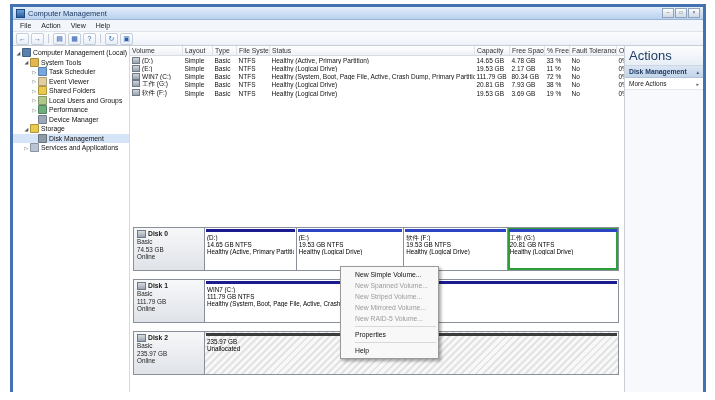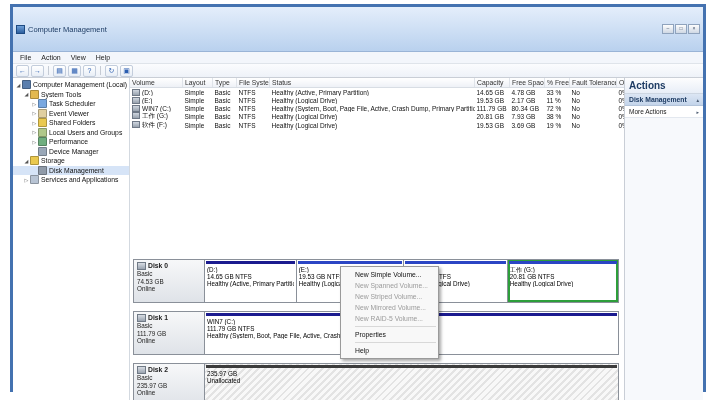--- a/index.html
+++ b/index.html
@@ -1,18 +1,18 @@
 <!DOCTYPE html>
 <html><head>
 <meta charset="utf-8">
 <style>
   html,body{margin:0;padding:0;}
   body{width:715px;height:400px;background:#ffffff;font-family:"Liberation Sans",sans-serif;position:relative;overflow:hidden;}
   .window{position:absolute;left:10px;top:4px;width:690px;height:382px;border:3px solid #4472b0;background:#eaf2fb;}
-  .titlebar{height:12px;background:linear-gradient(#e4eefb,#b9d1ee);display:flex;align-items:center;padding:16px 3px;border-bottom:1px solid #9ab4d6;}
+  .titlebar{height:12px;background:linear-gradient(#e4eefb,#b9d1ee);display:flex;align-items:center;padding:0 3px;border-bottom:1px solid #9ab4d6;}
   .title-icon{width:7px;height:7px;background:linear-gradient(#6fa0d8,#2d5f9e);border:1px solid #1d4a82;margin-right:3px;flex:none;}
   .title-text{font-size:7.5px;color:#1e3c64;white-space:nowrap;}
   .win-buttons{margin-left:auto;display:flex;gap:1px;}
   .win-btn{width:10px;height:8px;background:linear-gradient(#fdfdfd,#cfd8e4);border:1px solid #8fa3bd;font-size:5px;line-height:7px;text-align:center;color:#44536b;}
   .menubar{height:11px;background:#f3f6fb;display:flex;align-items:center;padding:0 2px;border-bottom:1px solid #dfe4ea;}
   .menu-item{font-size:7px;color:#222;padding:0 5px;}
   .toolbar{height:13px;background:linear-gradient(#fbfcfe,#eef2f8);display:flex;align-items:center;gap:2px;padding:0 3px;border-bottom:1px solid #c9ced6;}
   .tool-btn{width:11px;height:10px;font-size:7px;line-height:10px;text-align:center;color:#2a5db0;border-radius:2px;background:linear-gradient(#ffffff,#e8eef6);border:1px solid #c3cddc;}
   .tool-sep{width:1px;height:9px;background:#c5cbd4;margin:0 2px;}
   .content{display:flex;height:346px;background:#fff;}
@@ -37,21 +37,21 @@
   .dname{font-weight:bold;font-size:6.8px;display:flex;align-items:center;gap:2px;}
   .dicon{width:7px;height:6px;background:linear-gradient(#d8dde3,#9aa4b0);border:1px solid #707a86;flex:none;}
   .disk-parts{flex:1;display:flex;border:1px solid #8a9099;border-left:none;background:#fff;}
   .part{position:relative;border-right:1px solid #8a9099;padding:6px 2px 1px 2px;overflow:hidden;background:#fff;}
   .part:last-child{border-right:none;}
   .stripe{position:absolute;left:1px;top:1px;right:1px;height:3px;}
   .part.selected{outline:2px solid #2d9e3a;outline-offset:-2px;}
   .pl{font-size:6.3px;line-height:7px;white-space:nowrap;overflow:hidden;}
   .part.unallocated{background:repeating-linear-gradient(135deg,#e3e3e3 0 2px,#f8f8f8 2px 5px);}
   .actions{width:78px;flex:none;border-left:1px solid #c9ced6;background:#f7f9fc;display:flex;flex-direction:column;}
-  .actions-title{font-size:10px;font-weight:bold;color:#1e3c64;padding:2px 4px;background:linear-gradient(#fdfdfe,#e8eef7);border-bottom:1px solid #cdd6e2;}
+  .actions-title{font-size:13px;font-weight:normal;color:#1e3c64;padding:2px 4px;background:linear-gradient(#fdfdfe,#e8eef7);border-bottom:1px solid #cdd6e2;}
   .actions-section{font-size:6.8px;font-weight:bold;color:#1e3c64;padding:2px 4px;background:linear-gradient(#dce6f4,#c3d4ea);border-bottom:1px solid #b3c4da;display:flex;justify-content:space-between;align-items:center;}
   .actions-more{font-size:6.5px;color:#222;padding:2px 4px;display:flex;justify-content:space-between;align-items:center;border-bottom:1px solid #e3e8ef;background:#ffffff;}
   .sec-arrow,.more-arrow{font-size:5px;color:#4a5a70;}
   .ctx{position:absolute;left:340px;top:266px;width:97px;background:#f8f8f8;border:1px solid #9a9a9a;box-shadow:2px 2px 3px rgba(0,0,0,.35);padding:2px 0;z-index:50;}
   .ctx-item{font-size:6.8px;color:#111;padding:2px 8px 2px 14px;white-space:nowrap;}
   .ctx-item.disabled{color:#9b9b9b;}
   .ctx-sep{height:1px;background:#d8d8d8;margin:2px 2px 2px 14px;}
 </style>
 </head>
 <body>

